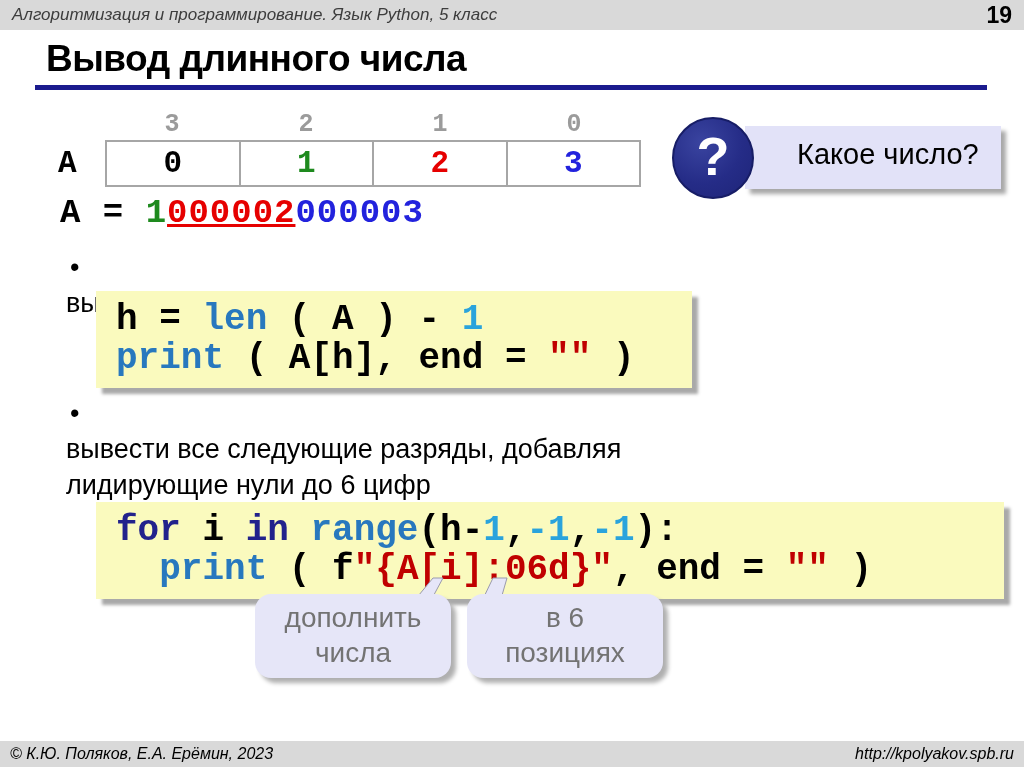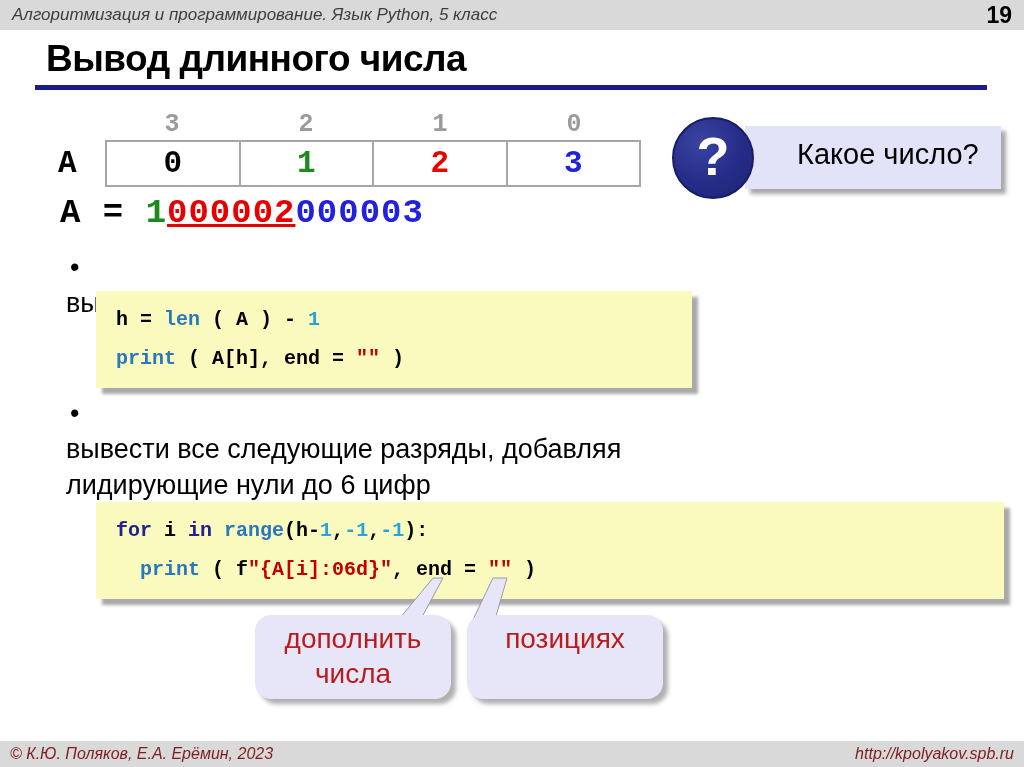--- a/index.html
+++ b/index.html
@@ -7,21 +7,21 @@
          font-family:"Liberation Sans",sans-serif;}
 
   
   .topbar{position:absolute;left:0;top:0;width:1024px;height:30px;background:#d9d9d9;
           display:flex;align-items:center;justify-content:space-between;box-sizing:border-box;
           padding:0 12px;}
   .topbar .course{font-style:italic;font-size:17px;color:#3d3d3d;}
   .topbar .pagenum{font-weight:bold;font-size:23px;color:#000;}
   .footbar{position:absolute;left:0;top:741px;width:1024px;height:26px;background:#d9d9d9;
            display:flex;align-items:center;justify-content:space-between;box-sizing:border-box;
-           padding:12px 10px;font-style:italic;font-size:16px;color:#7f1d1d;}
+           padding:12px 10px;font-style:italic;font-size:16px;color:#000000;}
 
   
   .title{position:absolute;left:46px;top:38px;font-size:37px;font-weight:bold;color:#000;
          letter-spacing:-0.5px;}
   .title-rule{position:absolute;left:35px;top:85px;width:952px;height:5px;background:#1b1b8e;}
 
   
   .mono{font-family:"Liberation Mono","DejaVu Sans Mono",monospace;font-weight:bold;}
   .idx-row .idx{position:absolute;top:110px;width:134px;text-align:center;
                 font-size:25px;color:#9b9b9b;}
@@ -37,29 +37,29 @@
   
   .bullet{position:absolute;font-size:27px;color:#000;line-height:36px;}
   .bullet .dot{position:absolute;left:4px;top:0;}
   .bullet .blines{margin-left:22px;}
   .bullet .bline{display:block;}
   .b1{left:66px;top:249px;}
   .b2{left:66px;top:395px;}
 
   
   .code{position:absolute;background:#fafabe;box-shadow:6px 6px 3px #a9a9a9;
-        box-sizing:border-box;padding:9px 0 0 20px;font-size:20px;line-height:39px;}
+        box-sizing:border-box;padding:9px 0 0 20px;font-size:36px;line-height:39px;}
   .code1{left:96px;top:291px;width:596px;height:97px;}
   .code2{left:96px;top:502px;width:908px;height:97px;}
   .code-line{white-space:pre;}
 
   
-  .callout{position:absolute;top:615px;width:196px;height:84px;background:#e6e6f8;
+  .callout{position:absolute;top:594px;width:196px;height:84px;background:#e6e6f8;
            border-radius:16px;box-shadow:5px 5px 4px #b0b0b0;text-align:center;
-           font-size:28px;line-height:35px;color:#b91c1c;padding-top:6px;box-sizing:border-box;}
+           font-size:28px;line-height:35px;color:#737373;padding-top:6px;box-sizing:border-box;}
   .co1{left:255px;}
   .co2{left:467px;}
   .co-line{display:block;}
   .tails{position:absolute;left:0;top:0;pointer-events:none;}
 
   
   .q-box{position:absolute;left:745px;top:126px;width:256px;height:63px;background:#e2e2f8;
          box-shadow:5px 5px 4px #a9a9a9;font-size:29px;color:#000;line-height:57px;
          padding-left:52px;box-sizing:border-box;}
   .q-circle{position:absolute;left:672px;top:117px;width:82px;height:82px;border-radius:50%;
@@ -127,20 +127,21 @@
   <svg class="tails" width="1024" height="767">
     <polygon points="390,630 433,578 443,578 415,630" fill="#e6e6f8" stroke="#9a9aae" stroke-width="1"></polygon>
     <polygon points="468,630 493,578 507,578 492,630" fill="#e6e6f8" stroke="#9a9aae" stroke-width="1"></polygon>
   </svg>
 
   <div class="callout co1">
     <span class="co-line">дополнить</span>
     <span class="co-line">числа</span>
   </div>
   <div class="callout co2">
+    <span class="co-line">в 6</span>
     <span class="co-line">позициях</span>
   </div>
 
   <div class="q-box">Какое число?</div>
   <div class="q-circle">?</div>
 
   <div class="footbar">
     <span>© К.Ю. Поляков, Е.А. Ерёмин, 2023</span>
     <span>http://kpolyakov.spb.ru</span>
   </div>

